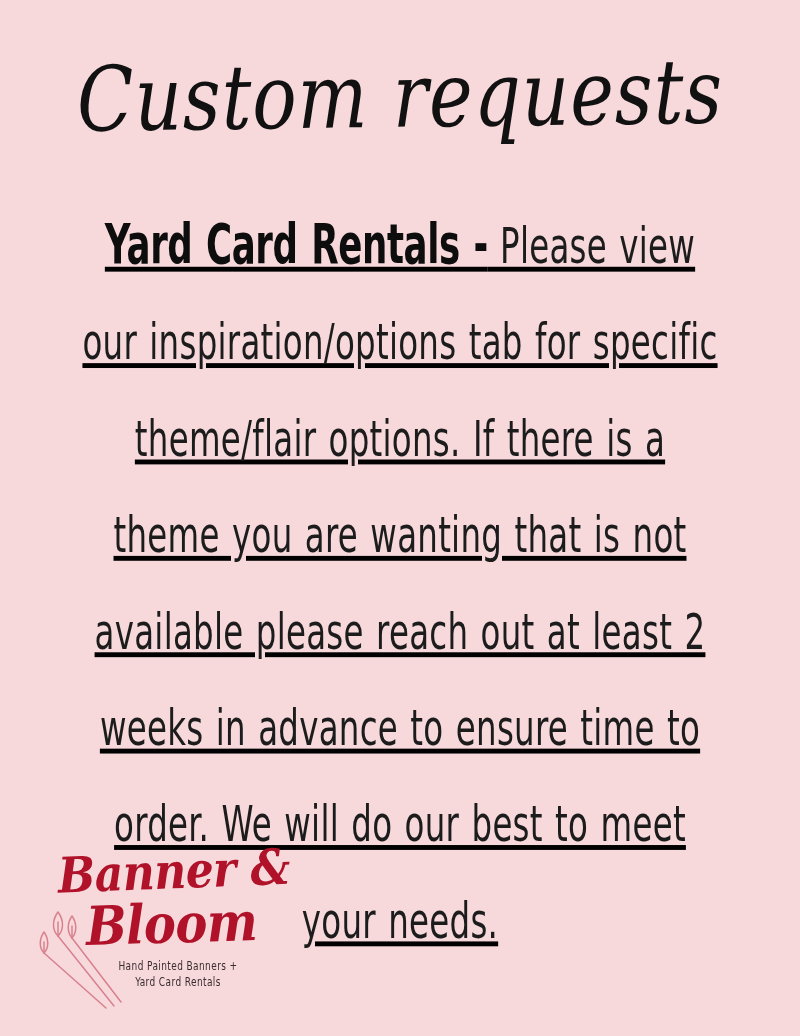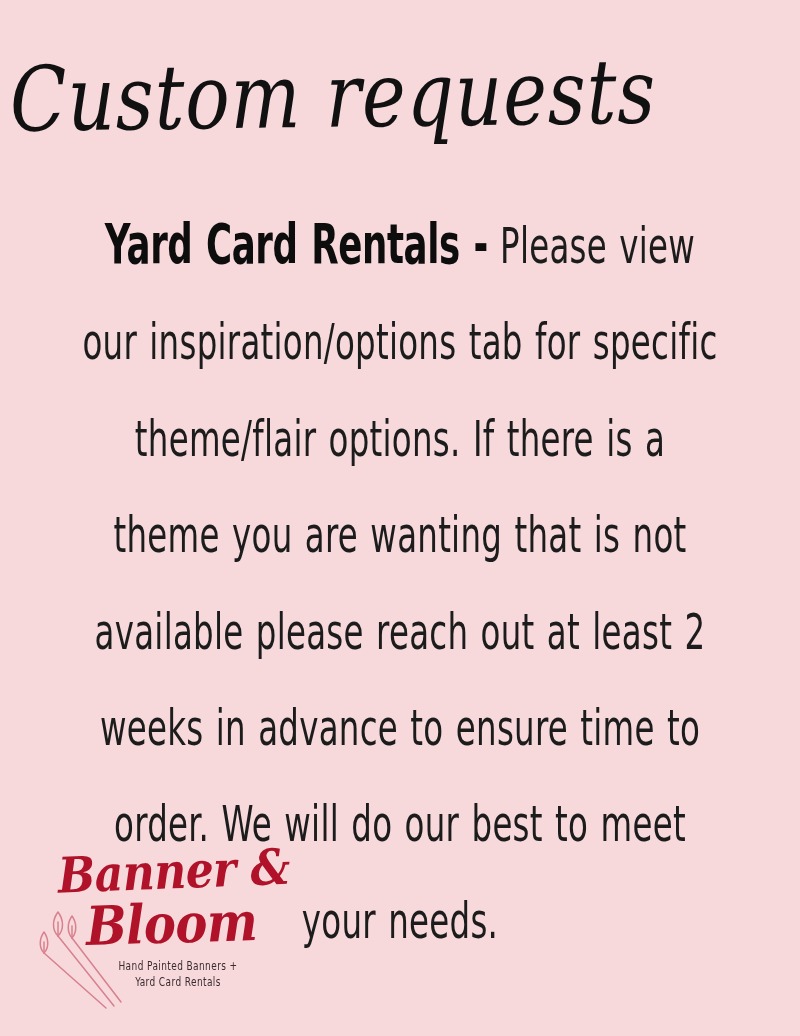--- a/index.html
+++ b/index.html
@@ -22,20 +22,21 @@
     background: #f7d9dc;
     box-sizing: border-box;
   }
 
   
   .title-wrap {
     position: absolute;
     top: 58px;
     left: 0;
     width: 800px;
+    text-align: center;
     height: 120px;
   }
   .title {
     display: inline-block;
     font-family: "DejaVu Serif", serif;
     font-style: italic;
     font-weight: 400;
     font-size: 76px;
     line-height: 1.0;
     color: #111111;
@@ -45,20 +46,21 @@
     white-space: nowrap;
   }
 
   
   .body-wrap {
     position: absolute;
     top: 196px;
     left: 36px;
     width: 728px;
     text-align: center;
+    text-decoration: underline;
   }
   .body-text {
     font-family: "DejaVu Sans Condensed", "Liberation Sans Narrow", "Liberation Sans", sans-serif;
     font-size: 41px;
     line-height: 79px;
     color: #1c1c1c;
     letter-spacing: 0.3px;
     transform: scaleY(1.22) scaleX(0.88);
     transform-origin: top center;
     word-spacing: 2px;

